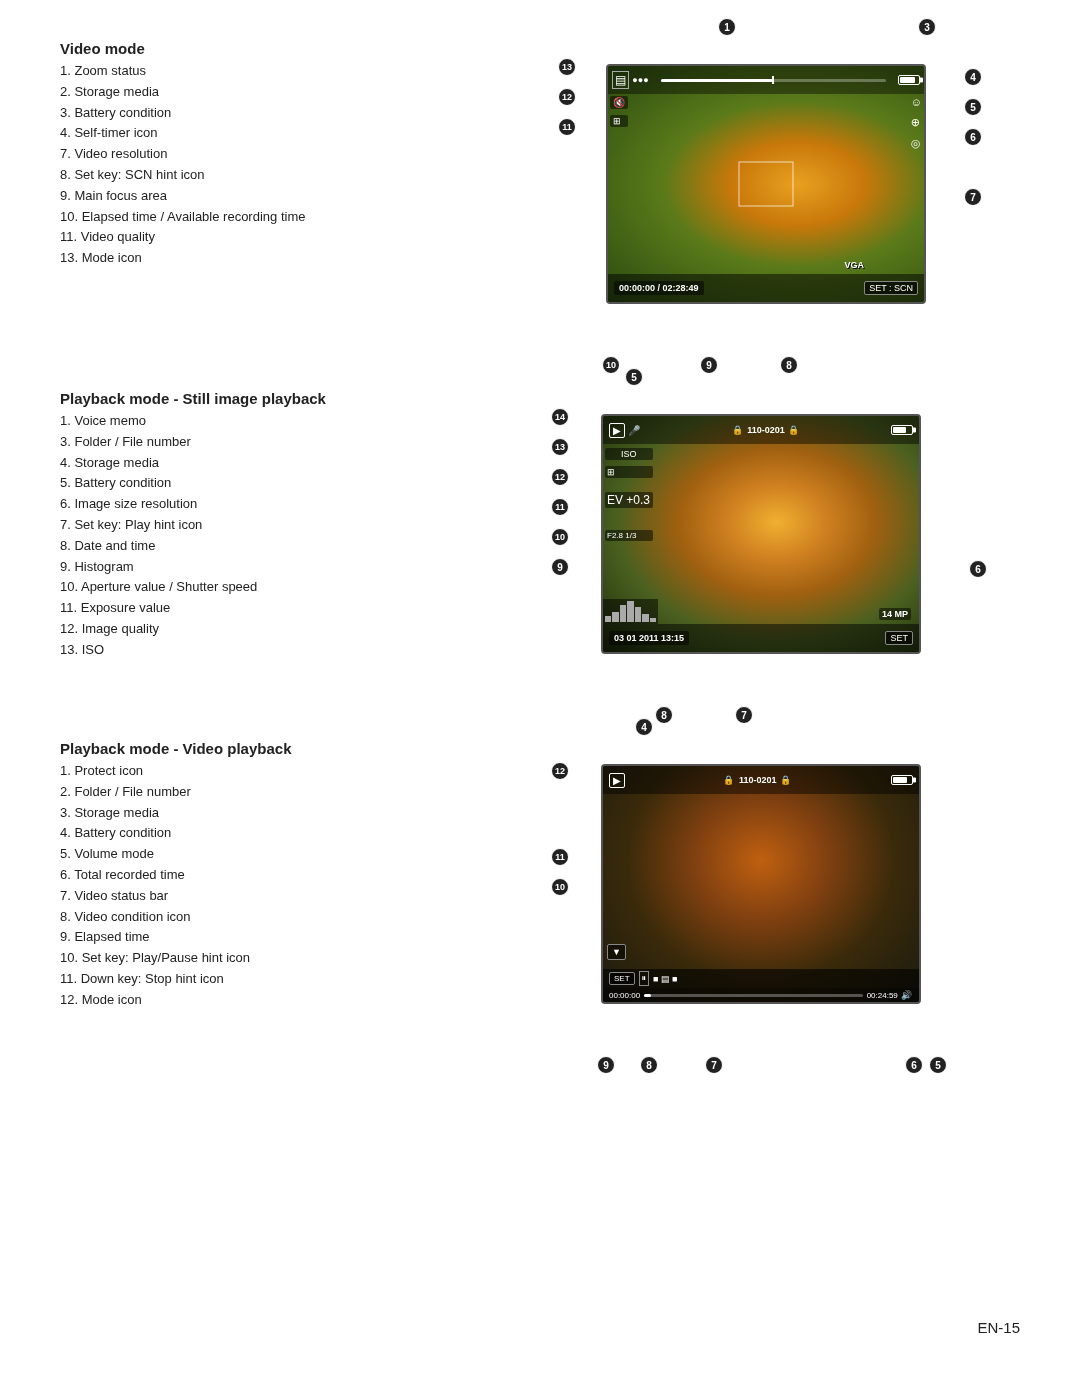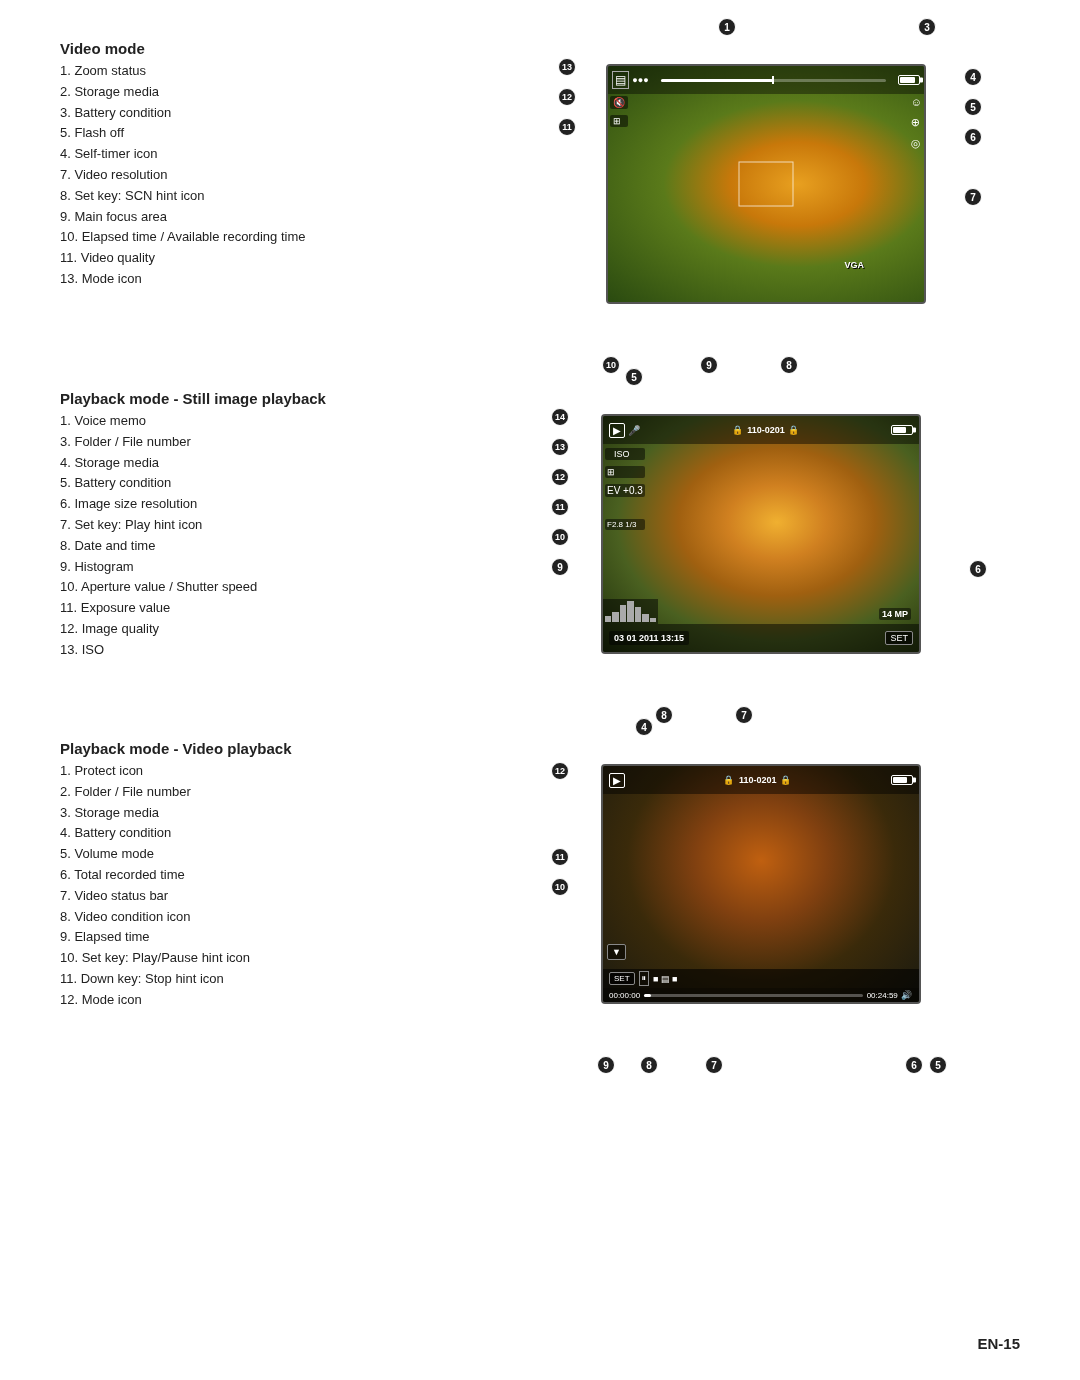--- a/index.html
+++ b/index.html
@@ -227,21 +227,20 @@
 
 <div class="page-content">
 
   <div class="section">
     <div class="text-col">
       <div class="section-title">Video mode</div>
       <ul class="list-items">
         <li>1.  Zoom status</li>
         <li>2.  Storage media</li>
         <li>3.  Battery condition</li>
-        <li>5.  Flash off</li>
         <li>4.  Self-timer icon</li>
         <li>7.  Video resolution</li>
         <li>8.  Set key: SCN hint icon</li>
         <li>9.  Main focus area</li>
         <li>10. Elapsed time / Available recording time</li>
         <li>11. Video quality</li>
         <li>13. Mode icon</li>
       </ul>
     </div>
     <div class="image-col">
@@ -321,20 +320,24 @@
           <div class="hud-right">
             <span style="color:#fff; font-size:11px;">☺</span>
             <span style="color:#fff; font-size:11px; margin-top:4px;">⊕</span>
             <span style="color:#fff; font-size:11px; margin-top:4px;">◎</span>
           </div>
 
           <div style="position:absolute; top:50%; left:50%; transform:translate(-50%,-50%); width:55px; height:45px; border:1.5px solid rgba(255,255,255,0.7); z-index:5;"></div>
 
           <div style="position:absolute; bottom:32px; right:60px; color:#fff; font-size:9px; font-weight:bold; text-shadow:1px 1px #000;">VGA</div>
 
+          <div class="hud-bottom" style="background:rgba(0,0,0,0.5); justify-content:space-between;">
+            <span class="time-display">00:00:00 / 02:28:49</span>
+            <span class="set-hint">SET : SCN</span>
+          </div>
         </div>
       </div>
     </div>
   </div>
 
   <div class="section" style="margin-top:30px;">
     <div class="text-col">
       <div class="section-title">Playback mode  -  Still image playback</div>
       <ul class="list-items">
         <li>1.  Voice memo</li>
@@ -404,23 +407,23 @@
               <span style="color:#fff; font-size:9px;">🔒</span>
               <span style="color:#fff; font-size:9px; font-weight:bold;">110-0201</span>
               <span style="color:#fff; font-size:9px;">🔒</span>
             </div>
             <div class="battery-icon">
               <div class="battery-fill" style="width:75%;"></div>
             </div>
           </div>
 
           <div class="hud-left">
-            <span style="color:#fff; font-size:9px; background:rgba(0,0,0,0.5); padding:1px 9px; border-radius:2px; margin-top:2px;">ISO</span>
+            <span style="color:#fff; font-size:9px; background:rgba(0,0,0,0.5); padding:1px 16px; border-radius:2px; margin-top:2px;">ISO</span>
             <span style="color:#fff; font-size:9px; background:rgba(0,0,0,0.5); padding:1px 2px; border-radius:2px; margin-top:4px;">⊞</span>
-            <span style="color:#fff; font-size:10px; background:rgba(0,0,0,0.5); padding:1px 2px; border-radius:2px; margin-top:4px;">EV +0.3</span>
+            <span style="color:#fff; font-size:12px; background:rgba(0,0,0,0.5); padding:1px 2px; border-radius:2px; margin-top:12px;">EV +0.3</span>
             <span style="color:#fff; font-size:8px; background:rgba(0,0,0,0.5); padding:1px 2px; border-radius:2px; margin-top:20px;">F2.8  1/3</span>
           </div>
 
           <div class="histogram" style="position:absolute; bottom:28px; left:0;">
             <div class="hist-bar" style="height:30%;"></div>
             <div class="hist-bar" style="height:50%;"></div>
             <div class="hist-bar" style="height:80%;"></div>
             <div class="hist-bar" style="height:100%;"></div>
             <div class="hist-bar" style="height:70%;"></div>
             <div class="hist-bar" style="height:40%;"></div>
@@ -529,13 +532,13 @@
             <span style="color:#fff; font-size:8px;">00:24:59</span>
             <span style="color:#fff; font-size:9px;">🔊</span>
           </div>
         </div>
       </div>
     </div>
   </div>
 
 </div>
 
-<div style="position:fixed; bottom:28px; right:60px; font-weight:bold; font-size:15px;">EN-15</div>
+<div style="position:fixed; bottom:44px; right:60px; font-weight:normal; font-size:15px;">EN-15</div>
 
 </body></html>

